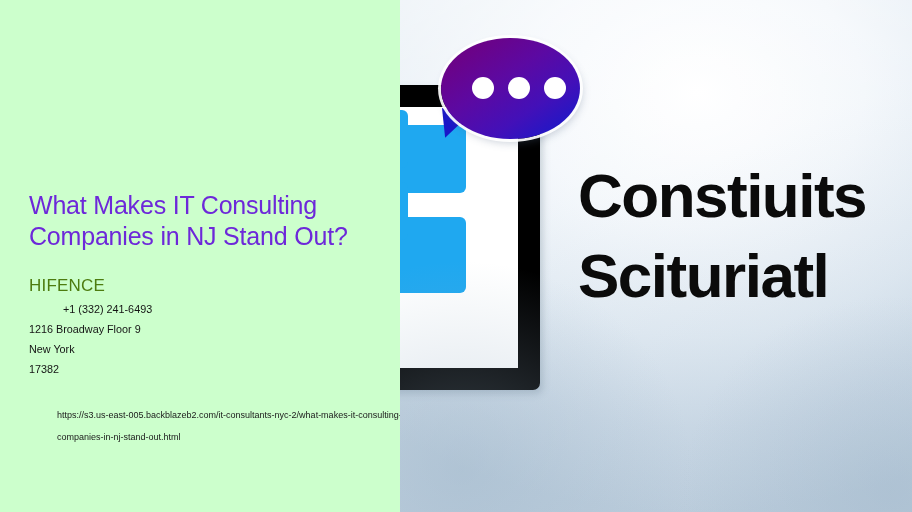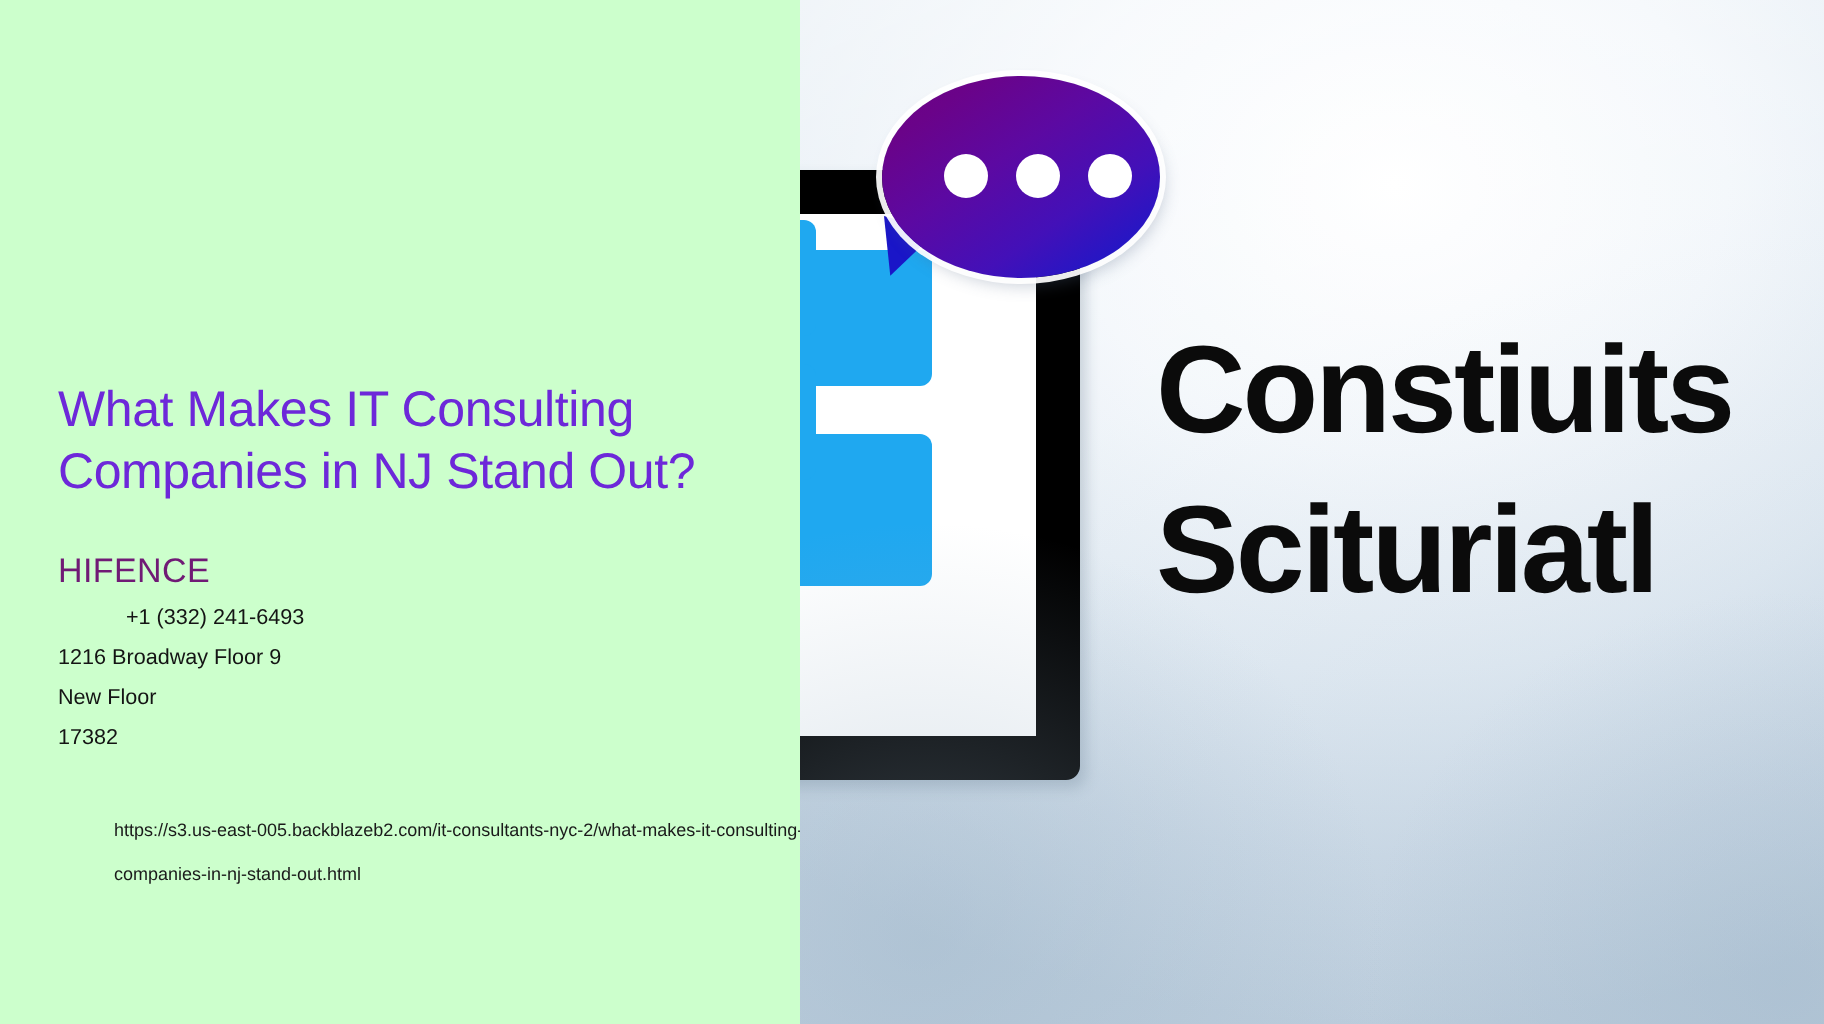--- a/index.html
+++ b/index.html
@@ -35,21 +35,21 @@
     color: #6d28d9;
     font-weight: 400;
   }
   #brand-name {
     position: absolute;
     left: 29px;
     top: 276px;
     font-size: 17px;
     line-height: 20px;
     letter-spacing: 0.2px;
-    color: #701a75;
+    color: #4d7c0f;
     font-weight: 400;
   }
   .contact-line {
     position: absolute;
     left: 29px;
     font-size: 10.8px;
     line-height: 13px;
     color: #141414;
     white-space: nowrap;
   }
@@ -189,21 +189,21 @@
   <div id="left-panel">
 
     <h1 id="article-title">What Makes IT Consulting Companies in NJ Stand Out?</h1>
 
     <div id="brand-name">HIFENCE</div>
 
     <div class="contact-line" id="contact-phone">+1 (332) 241-6493</div>
 
     <div class="contact-line" id="contact-street">1216 Broadway Floor 9</div>
 
-    <div class="contact-line" id="contact-city">New Floor</div>
+    <div class="contact-line" id="contact-city">New York</div>
 
     <div class="contact-line" id="contact-zip">17382</div>
 
     <div id="source-url">https://s3.us-east-005.backblazeb2.com/it-consultants-nyc-2/what-makes-it-consulting-companies-in-nj-stand-out.html</div>
   </div>
 
   <div id="right-panel">
 
     <div id="bg-sheen"></div>
 

